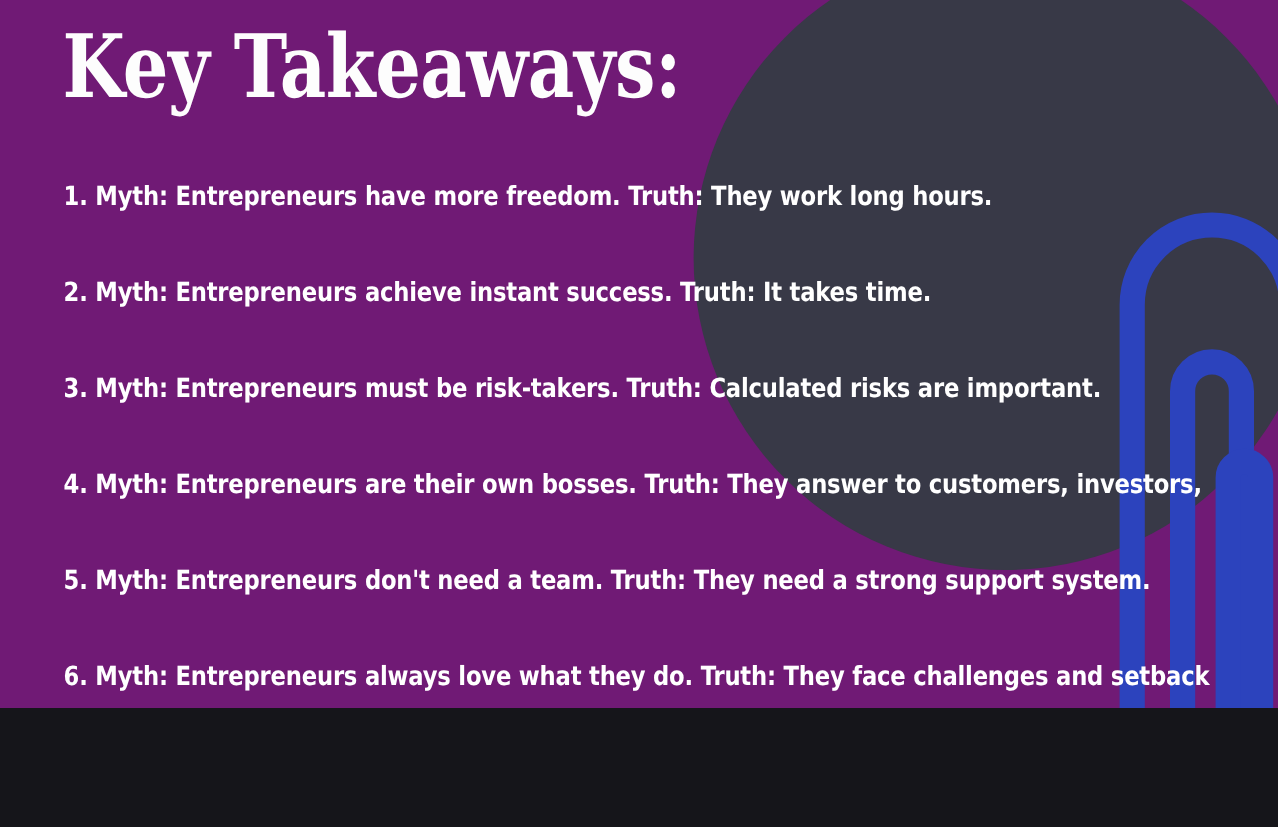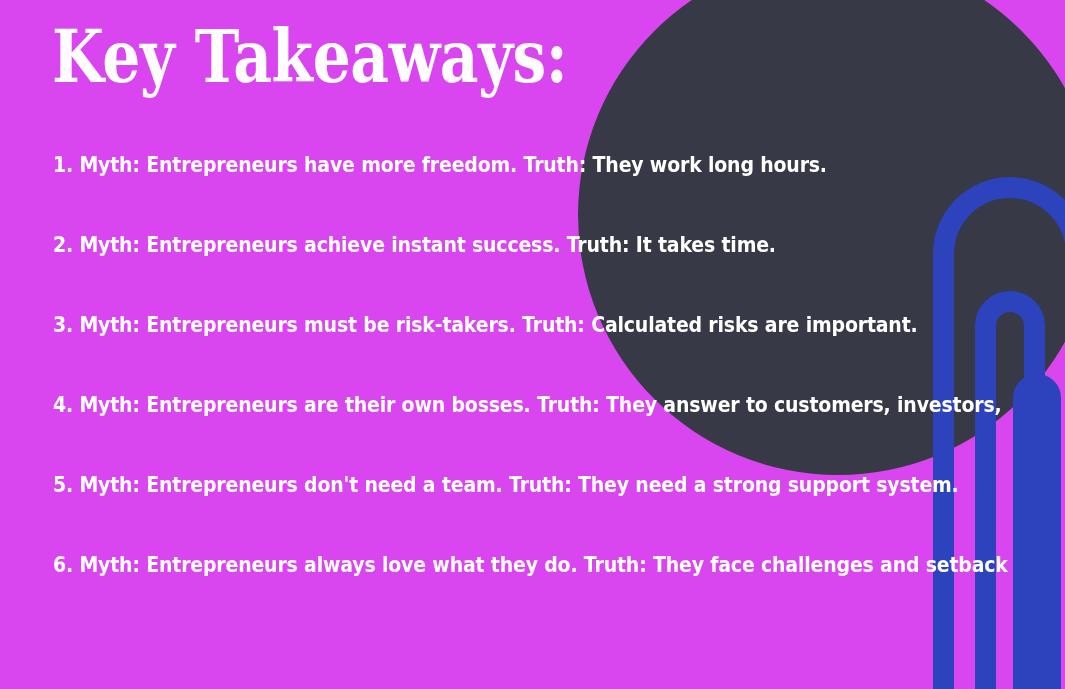--- a/index.html
+++ b/index.html
@@ -4,23 +4,23 @@
 <title>Key Takeaways Slide</title>
 <style>
   html, body {
     margin: 0;
     padding: 0;
     background: #15151a;
   }
   .slide {
     position: relative;
     width: 1065px;
-    height: 689px;
+    height: 590px;
     overflow: hidden;
-    background: #d946ef;
+    background: #701a75;
     font-family: "Liberation Sans", sans-serif;
   }
 
   
   .bg-circle {
     position: absolute;
     left: 578px;
     top: -45px;
     width: 520px;
     height: 520px;

